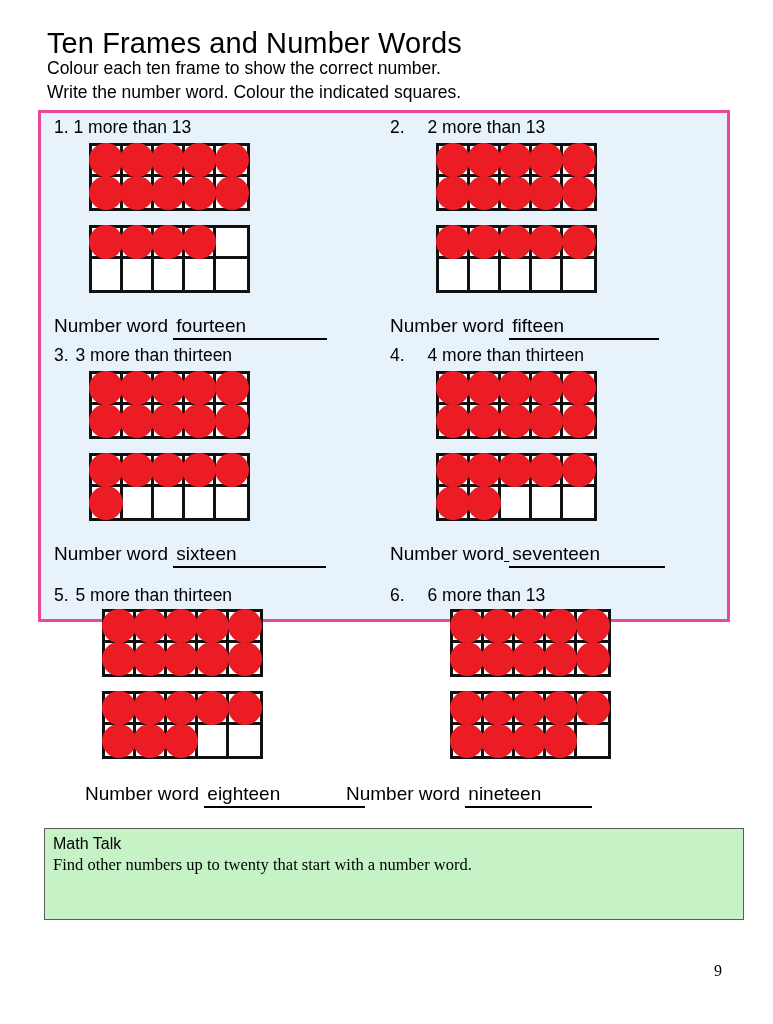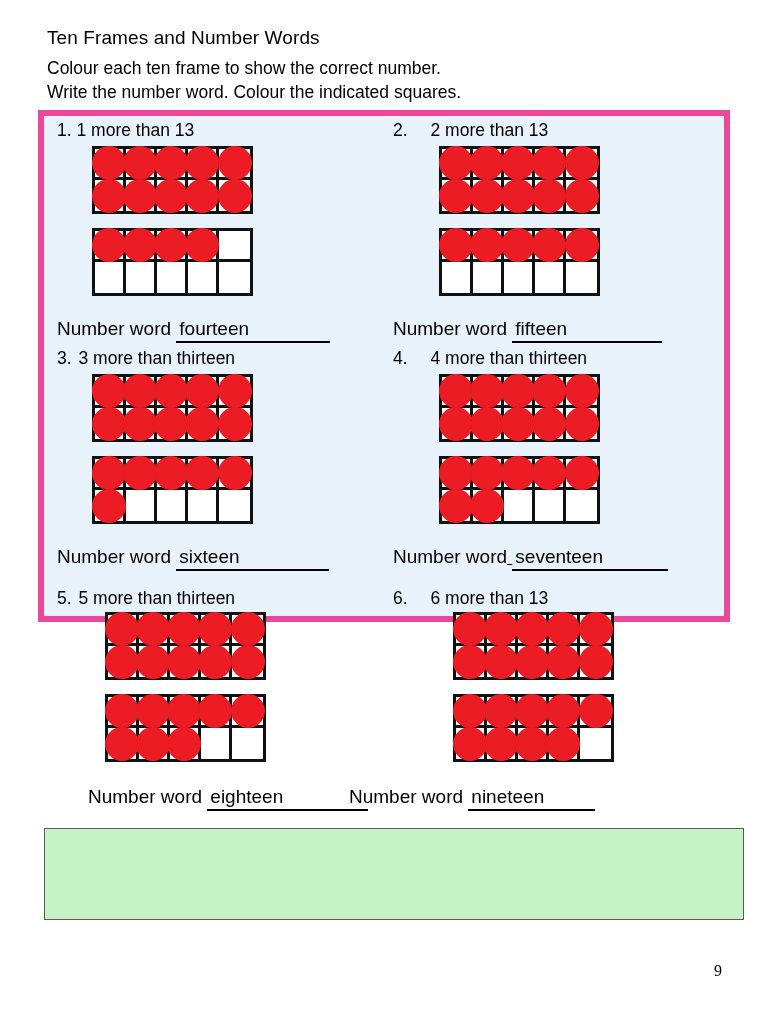--- a/index.html
+++ b/index.html
@@ -14,21 +14,21 @@
     font-family: "Liberation Sans", sans-serif;
     color: #000000;
     overflow: hidden;
   }
 
   
   #worksheet-title {
     position: absolute;
     left: 47px;
     top: 27px;
-    font-size: 19px;
+    font-size: 29px;
     letter-spacing: 0.1px;
     white-space: nowrap;
   }
   #instruction-line-1 {
     position: absolute;
     left: 47px;
     top: 58px;
     font-size: 17.5px;
     white-space: nowrap;
   }
@@ -41,21 +41,21 @@
   }
 
   
   #problems-panel {
     position: absolute;
     left: 38px;
     top: 110px;
     width: 692px;
     height: 512px;
     background: #e8f2fb;
-    border: 6px solid #ec4899;
+    border: 3px solid #ec4899;
     box-sizing: border-box;
   }
 
   .problem {
     position: absolute;
   }
   .problem-prompt {
     position: absolute;
     font-size: 17.5px;
     white-space: nowrap;
@@ -441,15 +441,17 @@
     </div>
     <div class="answer-line" style="left:-44px; top:198px;">
       <span class="answer-label">Number word</span>
       <span class="answer-word">nineteen</span><span class="answer-blank" style="width:48px;">&nbsp;</span>
     </div>
   </div>
 
 </div>
 
 <div id="math-talk-box">
+  <div id="math-talk-heading">Math Talk</div>
+  <div class="math-talk-line">Find other numbers up to twenty that start with a number word.</div>
 </div>
 
 <div id="page-number">9</div>
 
 </body></html>

